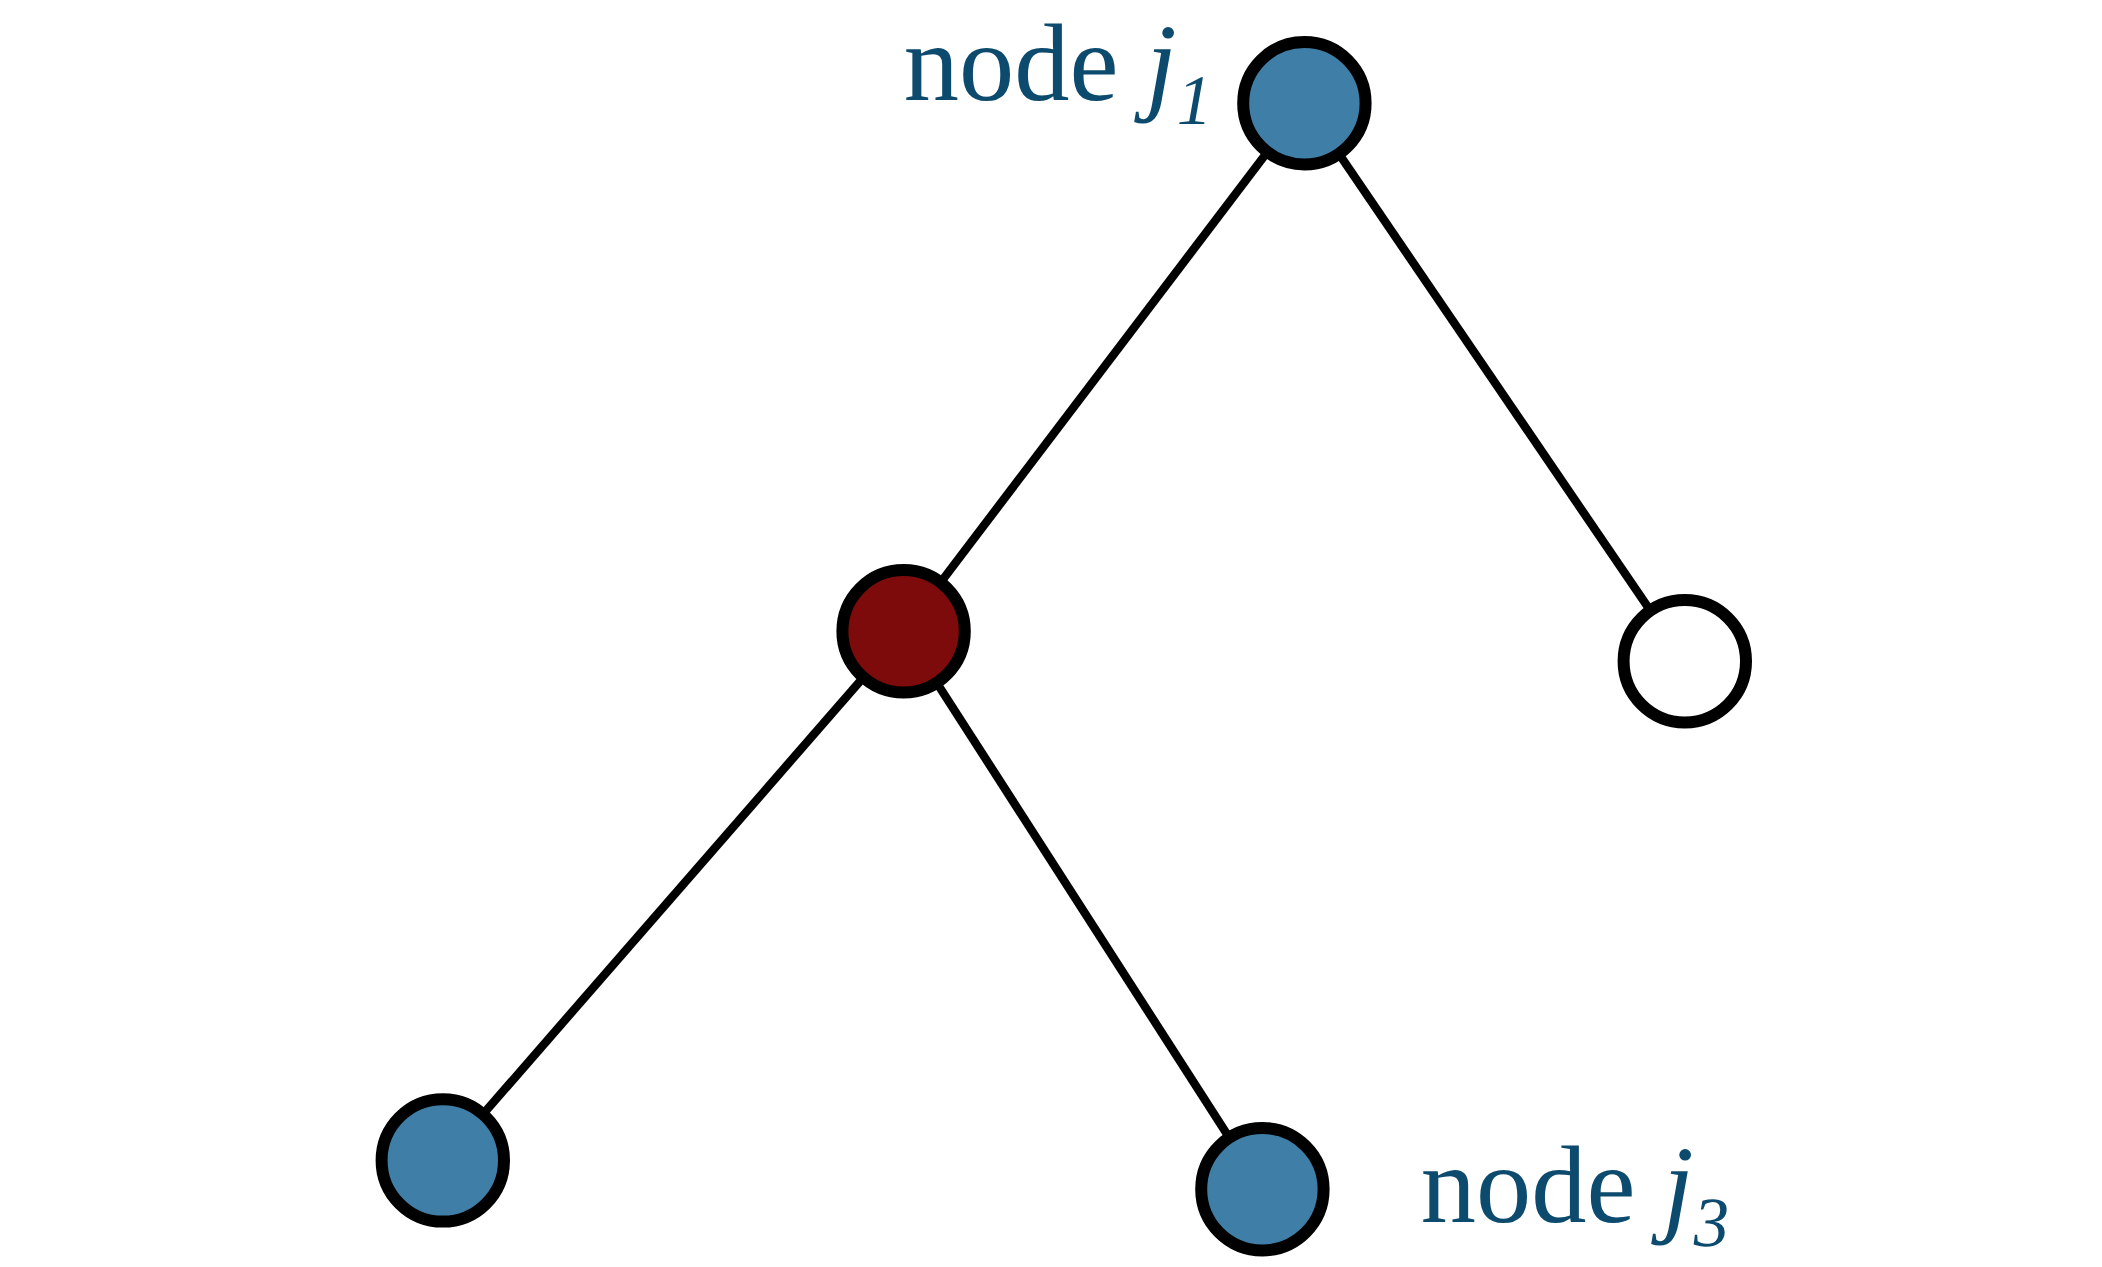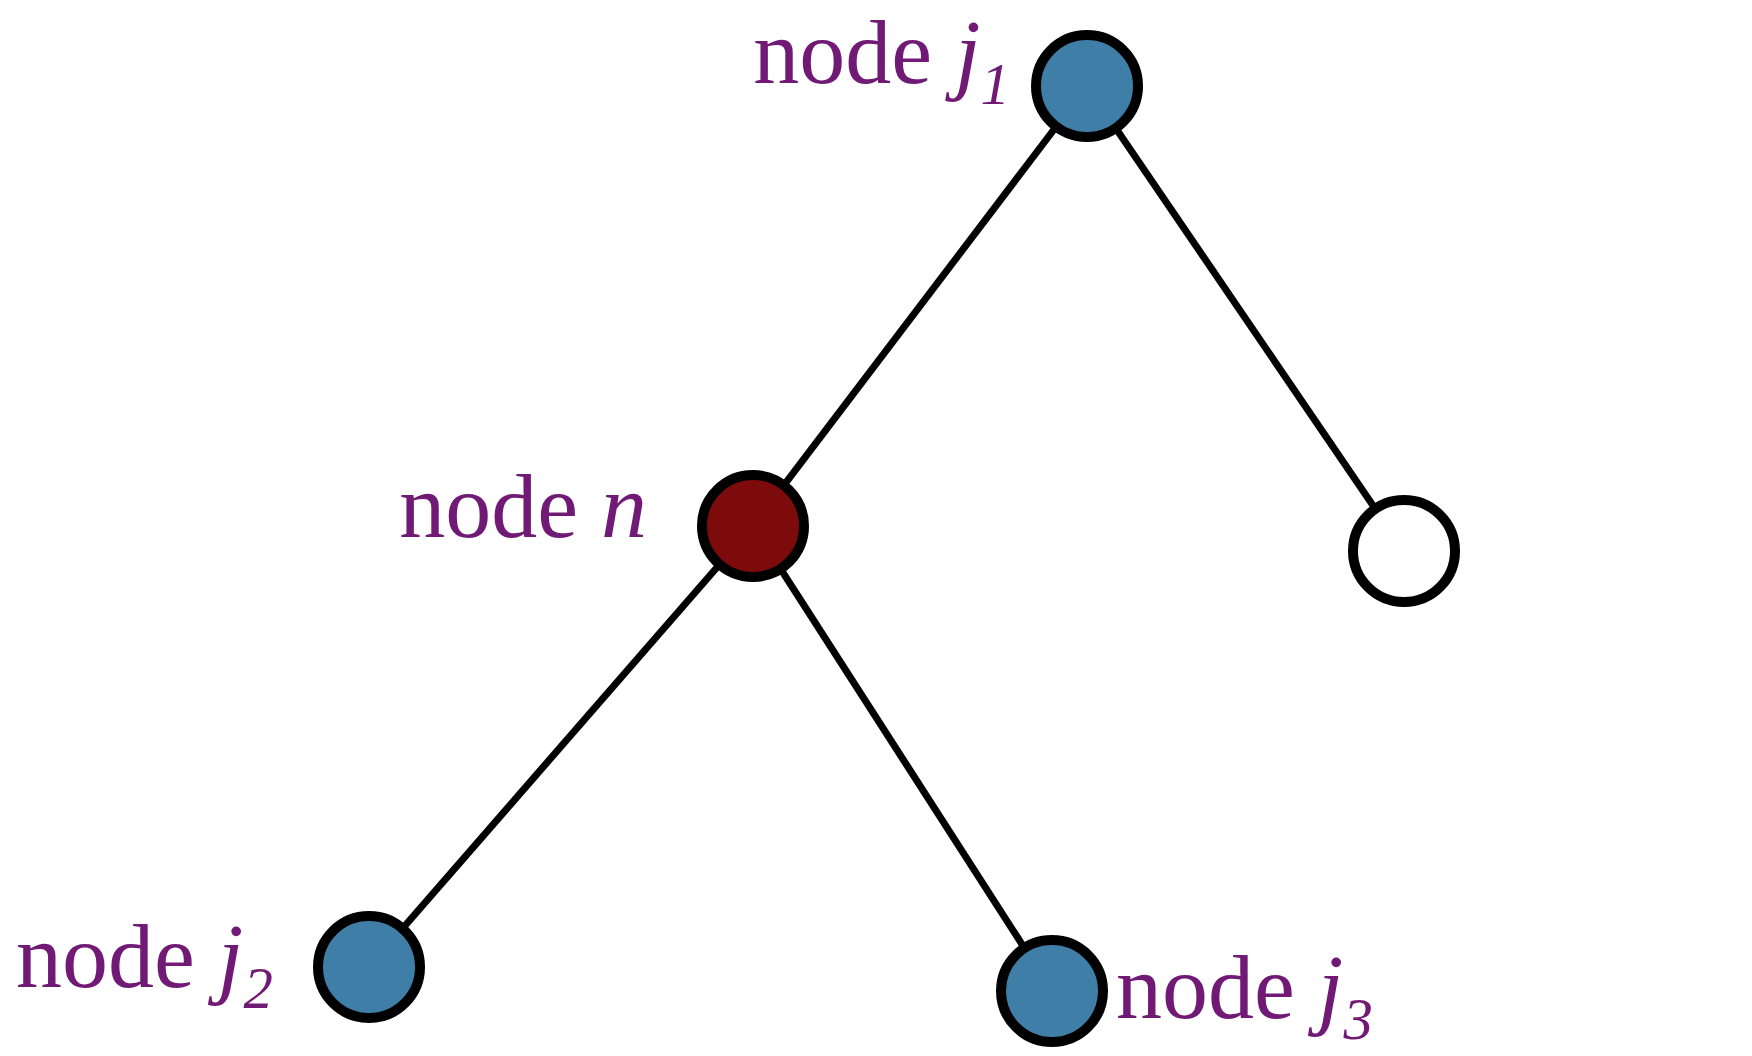--- a/index.html
+++ b/index.html
@@ -27,21 +27,21 @@
     fill: none;
   }
   .node {
     stroke-width: 10;
   }
   .label {
     position: absolute;
     font-family: "Liberation Serif", serif;
     font-size: 92px;
     line-height: 1;
-    color: #701a75;
+    color: #0c4a6e;
     white-space: nowrap;
   }
   .var {
     font-style: italic;
   }
   .sub {
     font-style: italic;
     font-size: 0.64em;
     vertical-align: -0.35em;
   }
@@ -64,26 +64,20 @@
       <circle class="node" cx="1404" cy="551" r="51" stroke="#000000" fill="#ffffff"></circle>
       <circle class="node" cx="369" cy="967" r="51" stroke="#000000" fill="#3f7ea6"></circle>
       <circle class="node" cx="1052" cy="991" r="51" stroke="#000000" fill="#3f7ea6"></circle>
     </g>
   </svg>
 
   <div class="label" style="right:742px; top:6px;">
     <span>node </span><span class="var">j</span><span class="sub">1</span>
   </div>
 
-  <div class="label" style="right:1105px; top:460px;">
-    <span>node </span><span class="var">n</span>
-  </div>
 
 
-  <div class="label" style="left:16px; top:910px;">
-    <span>node </span><span class="var">j</span><span class="sub">2</span>
-  </div>
 
-  <div class="label" style="left:1116px; top:941px;text-align:center;">
+  <div class="label" style="left:1184px; top:941px;text-align:center;">
     <span>node </span><span class="var">j</span><span class="sub">3</span>
   </div>
 
 </div>
 
 </body></html>

